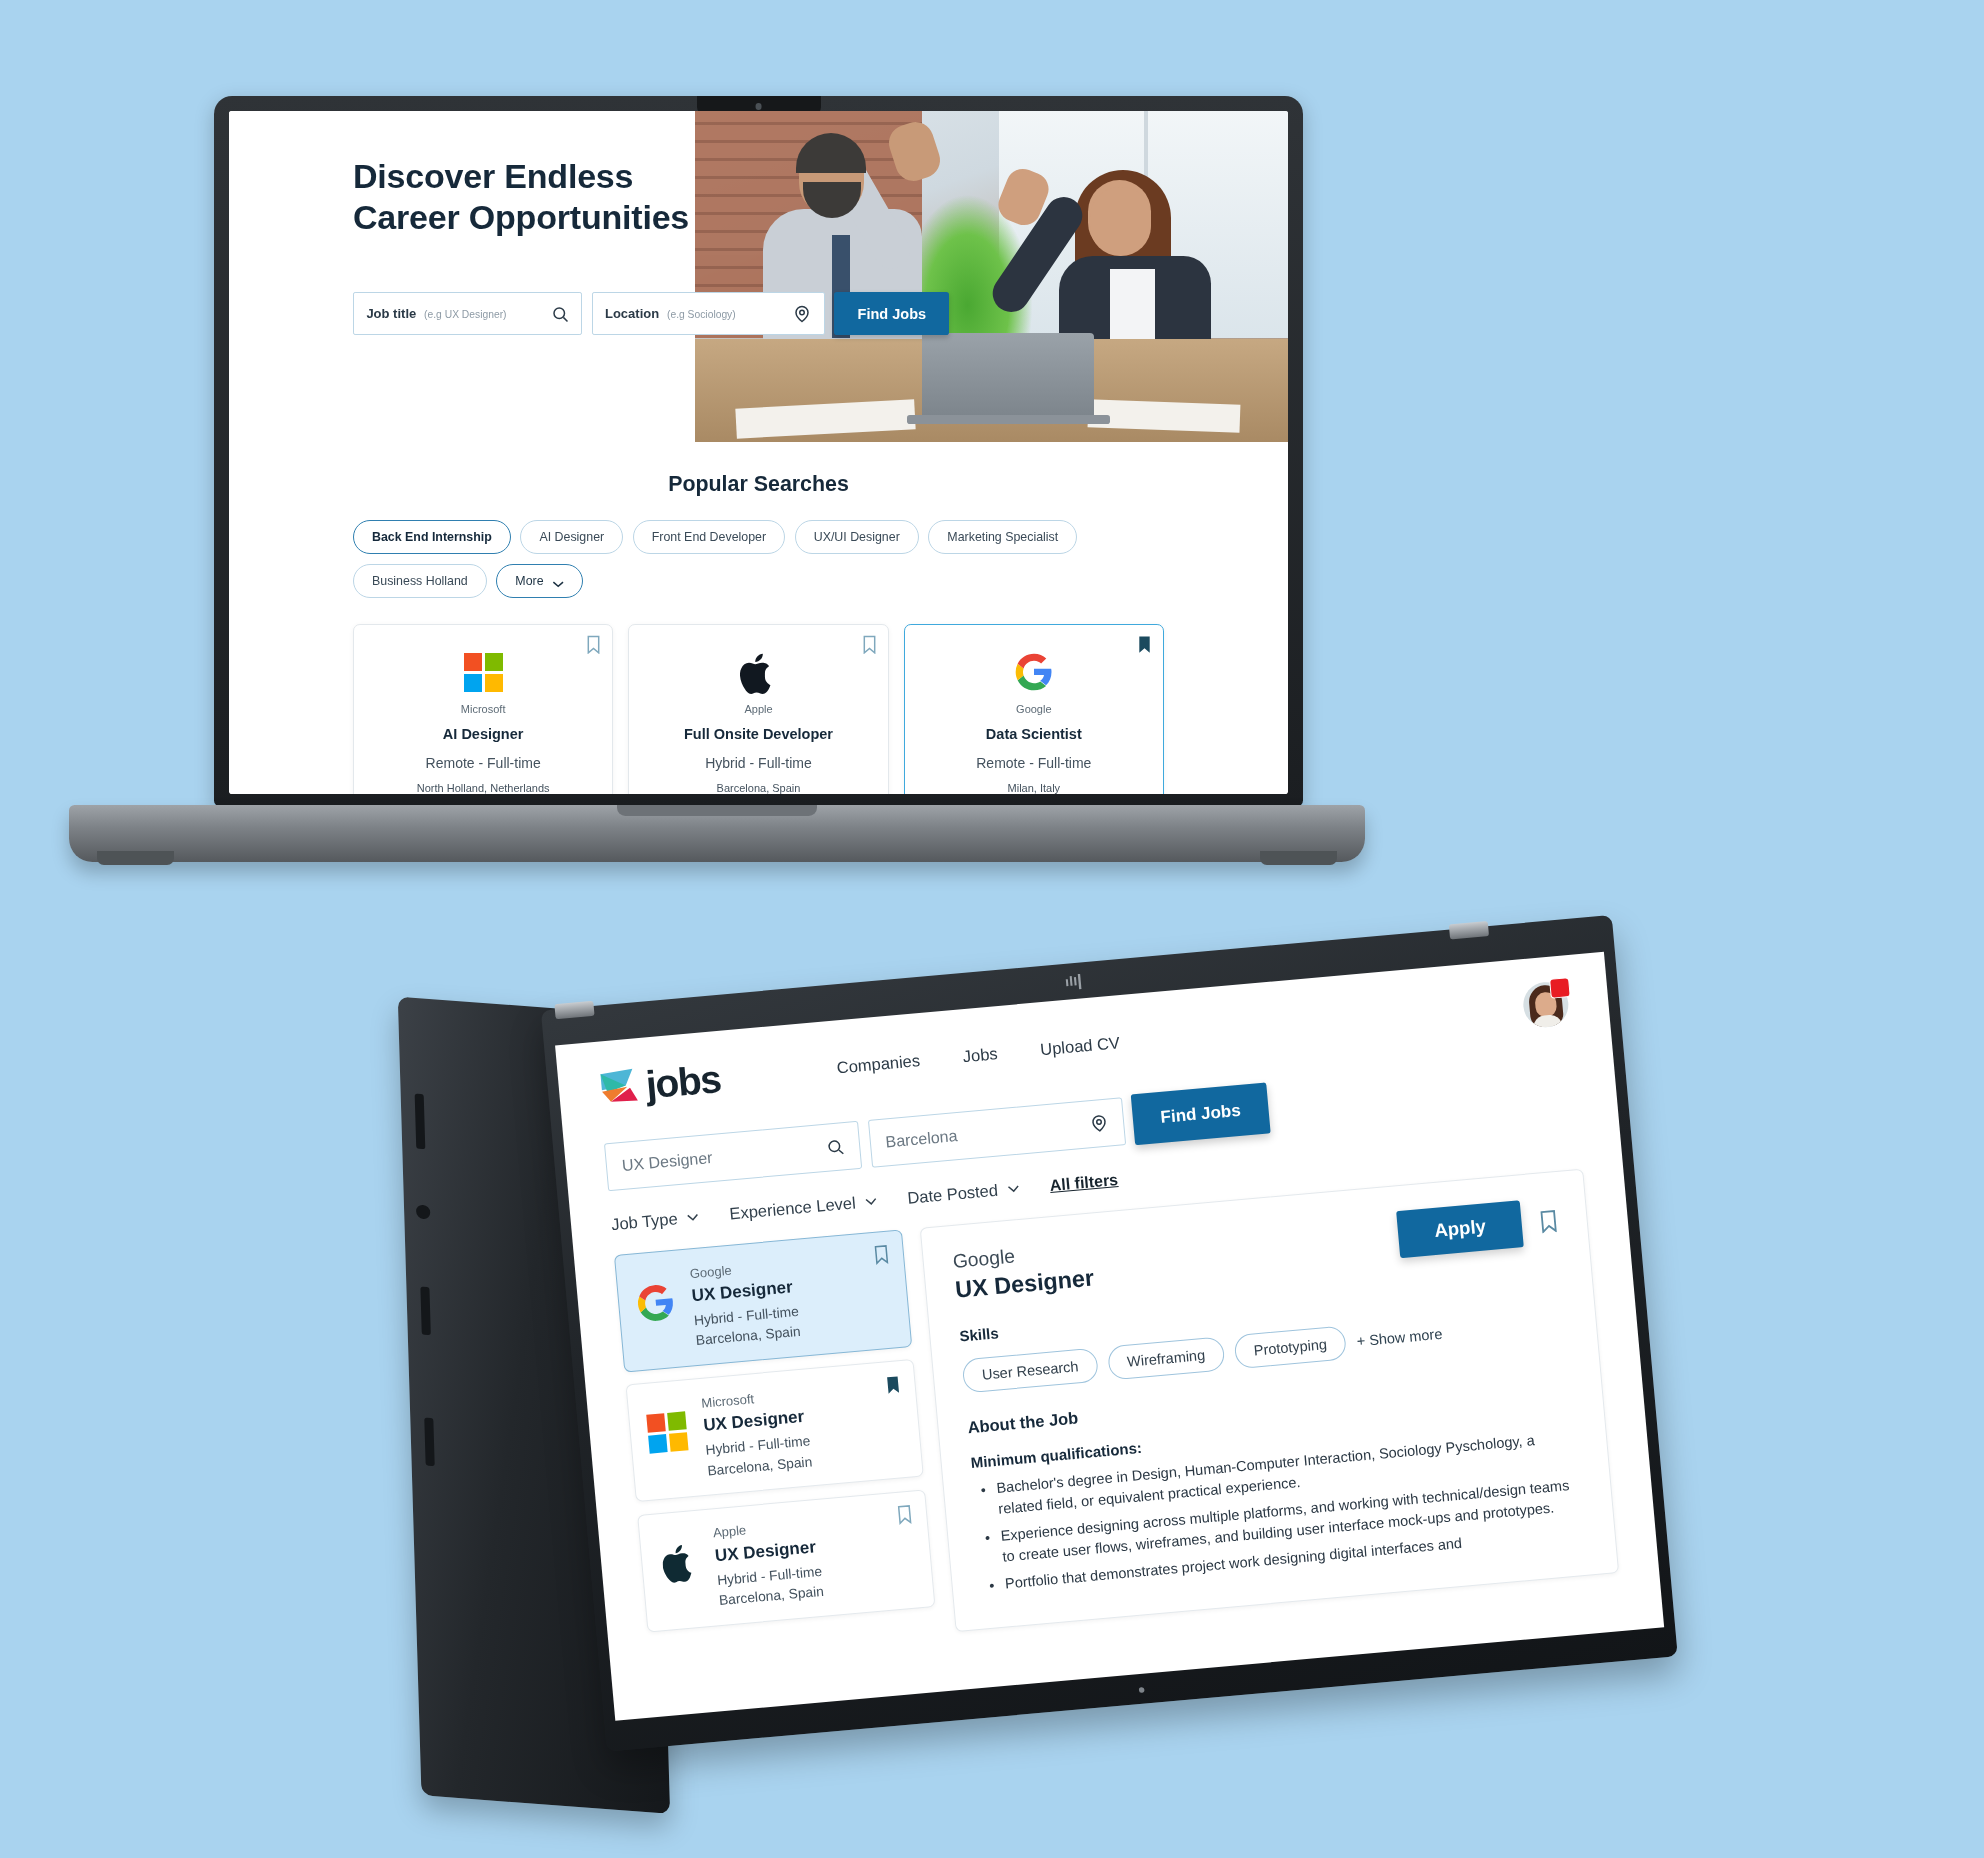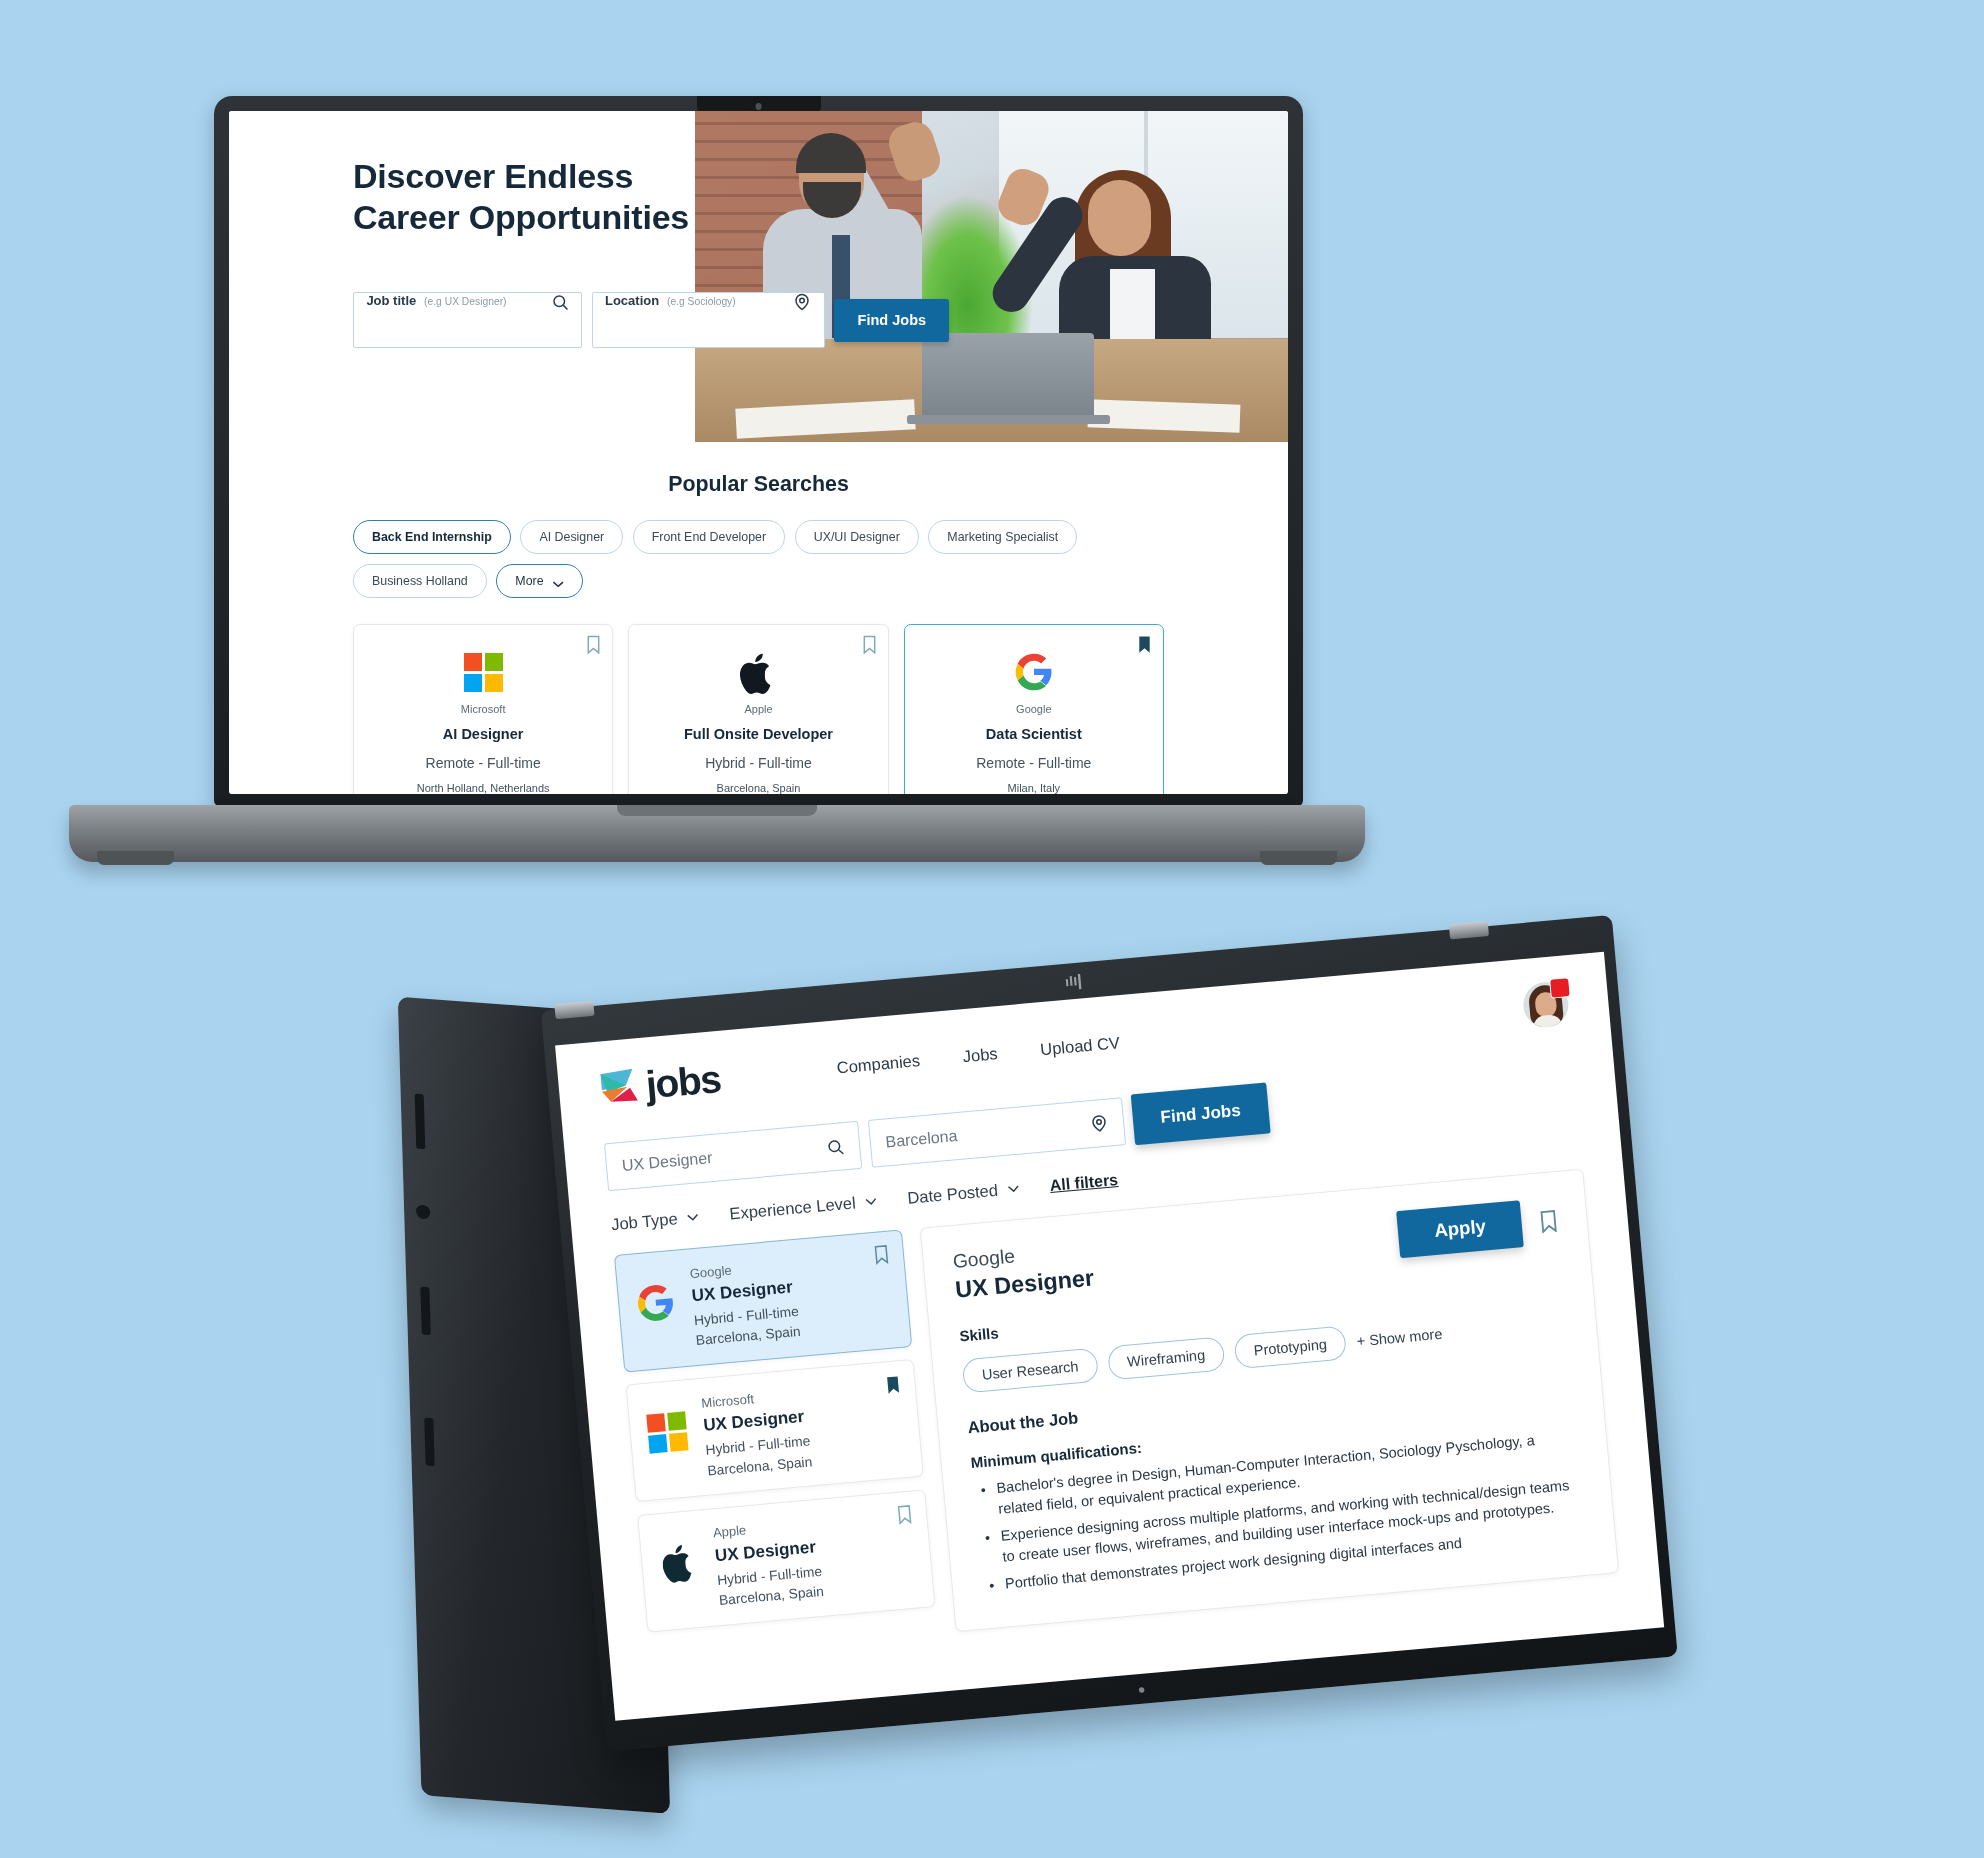--- a/index.html
+++ b/index.html
@@ -83,22 +83,22 @@
   .hero-woman .arm{position:absolute;left:-27.6px;top:23.4px;width:37px;height:131px;background:#2c3440;transform:rotate(34deg);border-radius:18.6px;}
   .hero-woman .hand{position:absolute;left:-45px;top:4.1px;width:43px;height:54px;border-radius:16.5px;background:#cf9f7e;transform:rotate(22deg);}
 
   .hero-left{position:absolute;left:0;top:0;width:524px;height:331px;background:#fff;}
   .hero-title{
     position:absolute;left:124px;top:45px;width:386px;
     font-size:34px;line-height:1.22;font-weight:bold;color:#16293a;letter-spacing:-0.2px;
   }
   .searchbar{position:absolute;left:124px;top:181px;display:flex;align-items:center;gap:9.6px;z-index:5;}
   .sfield{
-    height:56px;background:#fff;border:1px solid #bcd6e6;border-radius:2.1px;
-    display:flex;align-items:flex-start;justify-content:space-between;padding:0 12.4px;box-sizing:border-box;
+    height:43px;background:#fff;border:1px solid #bcd6e6;border-radius:2.1px;
+    display:flex;align-items:center;justify-content:space-between;padding:0 12.4px;box-sizing:border-box;
   }
   .sfield.job{width:229px;}
   .sfield.loc{width:233px;}
   .sf-label{font-size:13px;color:#2b3a47;font-weight:600;}
   .sf-hint{font-size:10.3px;color:#8d9aa5;margin-left:4.8px;font-weight:400;}
   .sf-ico{width:18px;height:18px;display:block;color:#2b3a47;flex:0 0 auto;}
   .findbtn{
     height:43px;padding:0 23.4px;background:#11689f;color:#fff;border:0;border-radius:2.8px;
     font-size:14.5px;font-weight:bold;cursor:pointer;font-family:inherit;
     box-shadow:0 2.1px 5.5px rgba(0,0,0,.18);

